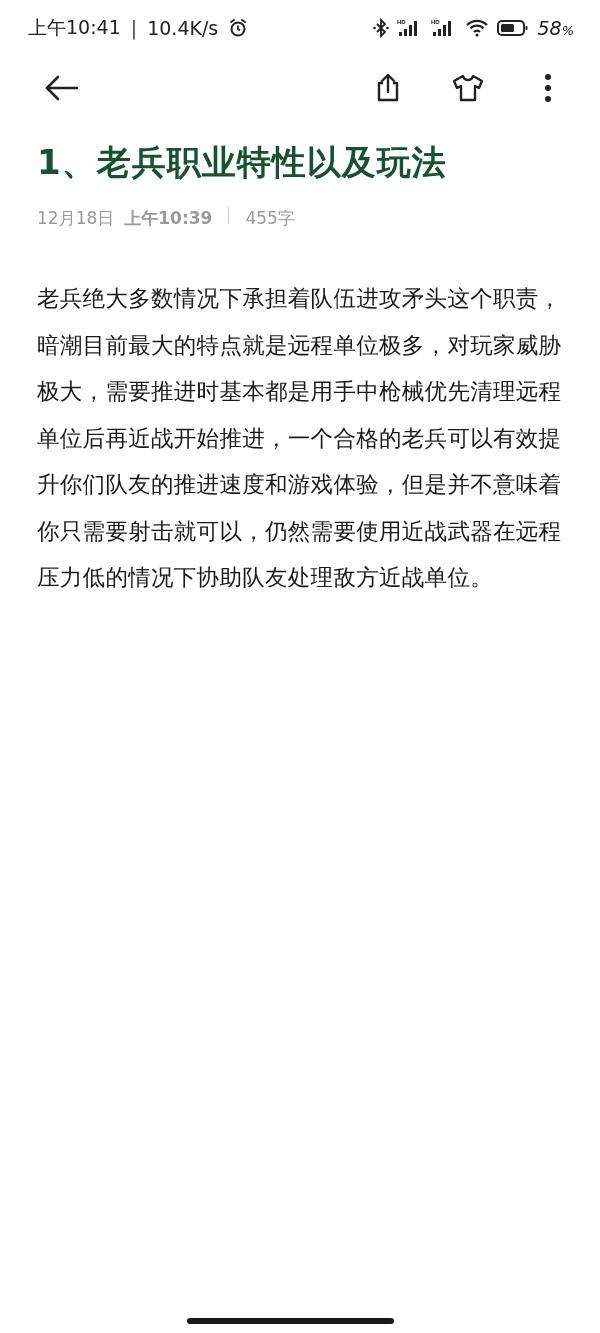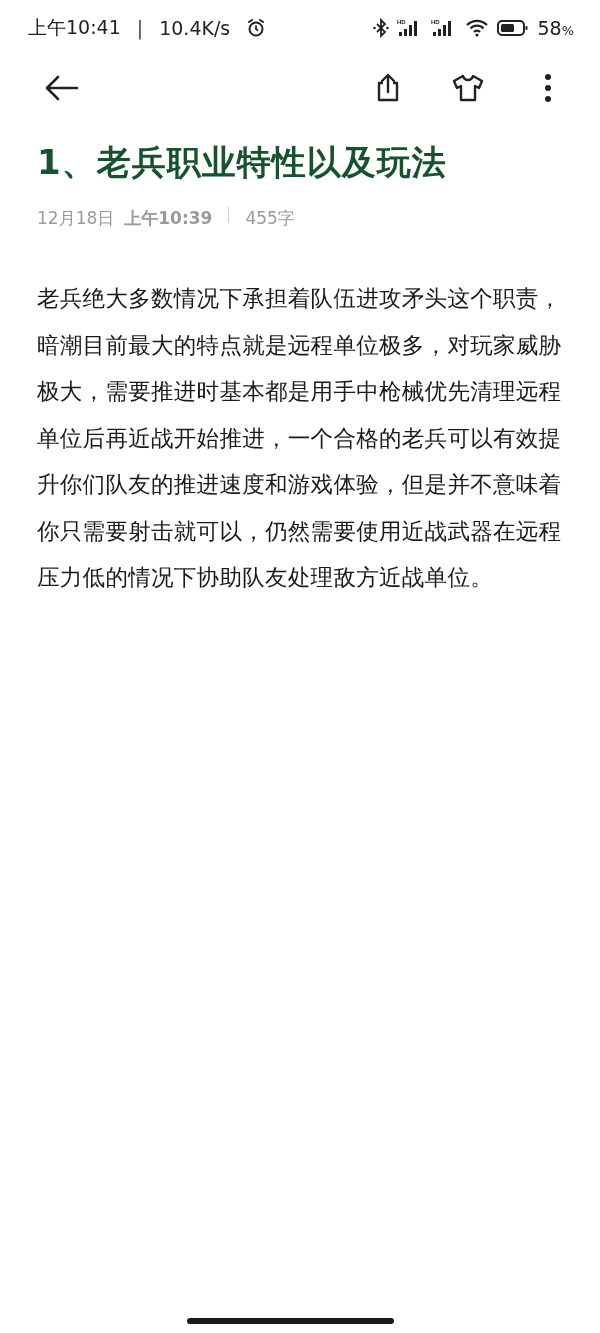--- a/index.html
+++ b/index.html
@@ -6,24 +6,24 @@
   body {
     width:600px; height:1333px; background:#ffffff; overflow:hidden;
     font-family: "DejaVu Sans", "Liberation Sans", sans-serif; color:#111;
     position:relative;
   }
   .status-bar {
     position:absolute; left:0; top:0; width:600px; height:56px;
     display:flex; align-items:center; justify-content:space-between;
     padding:0 26px 0 28px; box-sizing:border-box; font-size:19px; color:#222;
   }
-  .status-left, .status-right { display:flex; align-items:center; gap:16px; }
+  .status-left, .status-right { display:flex; align-items:center; gap:10px; }
   .status-right { gap:8px; }
   .sb-icon { display:inline-flex; align-items:center; }
-  .battery-text { font-size:19px; }
+  .battery-text { font-size:19px;font-style:italic; }
   .battery-text .pct { font-size:13px; }
   .toolbar {
     position:absolute; left:0; top:58px; width:600px; height:60px;
     display:flex; align-items:center; box-sizing:border-box; padding:0 30px 0 40px;
   }
   .toolbar .spacer { flex:1; }
   .tb-btn { display:inline-flex; align-items:center; justify-content:center; width:44px; height:44px; cursor:pointer; }
   .tb-btn + .tb-btn { margin-left:36px; }
   .title {
     position:absolute; left:37px; top:140px; margin:0;

